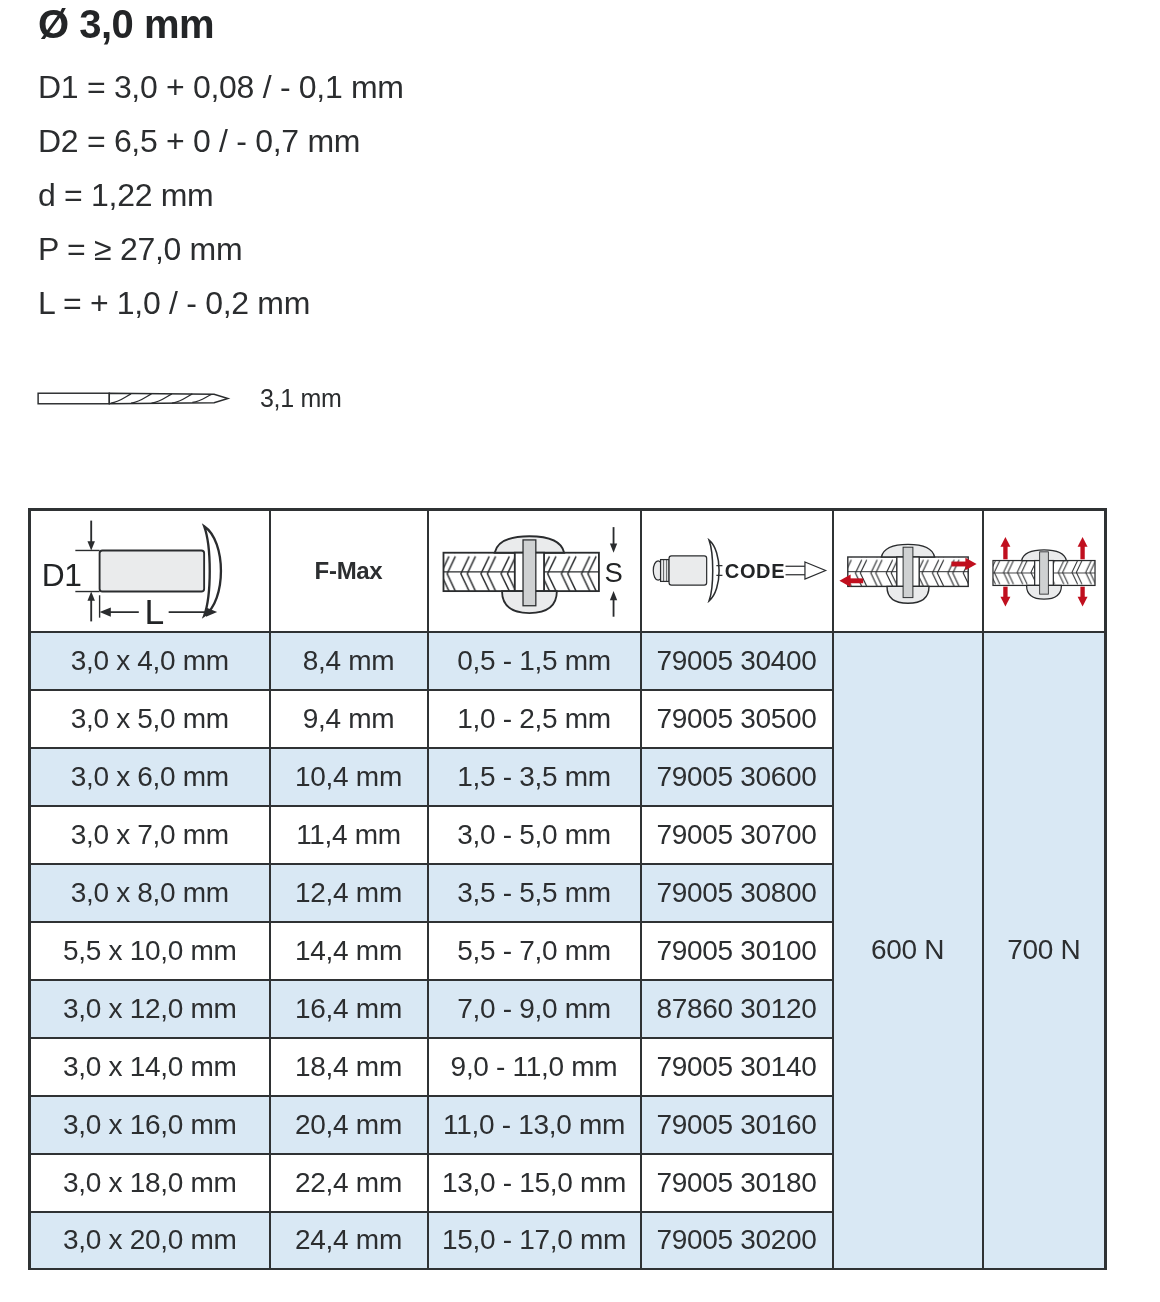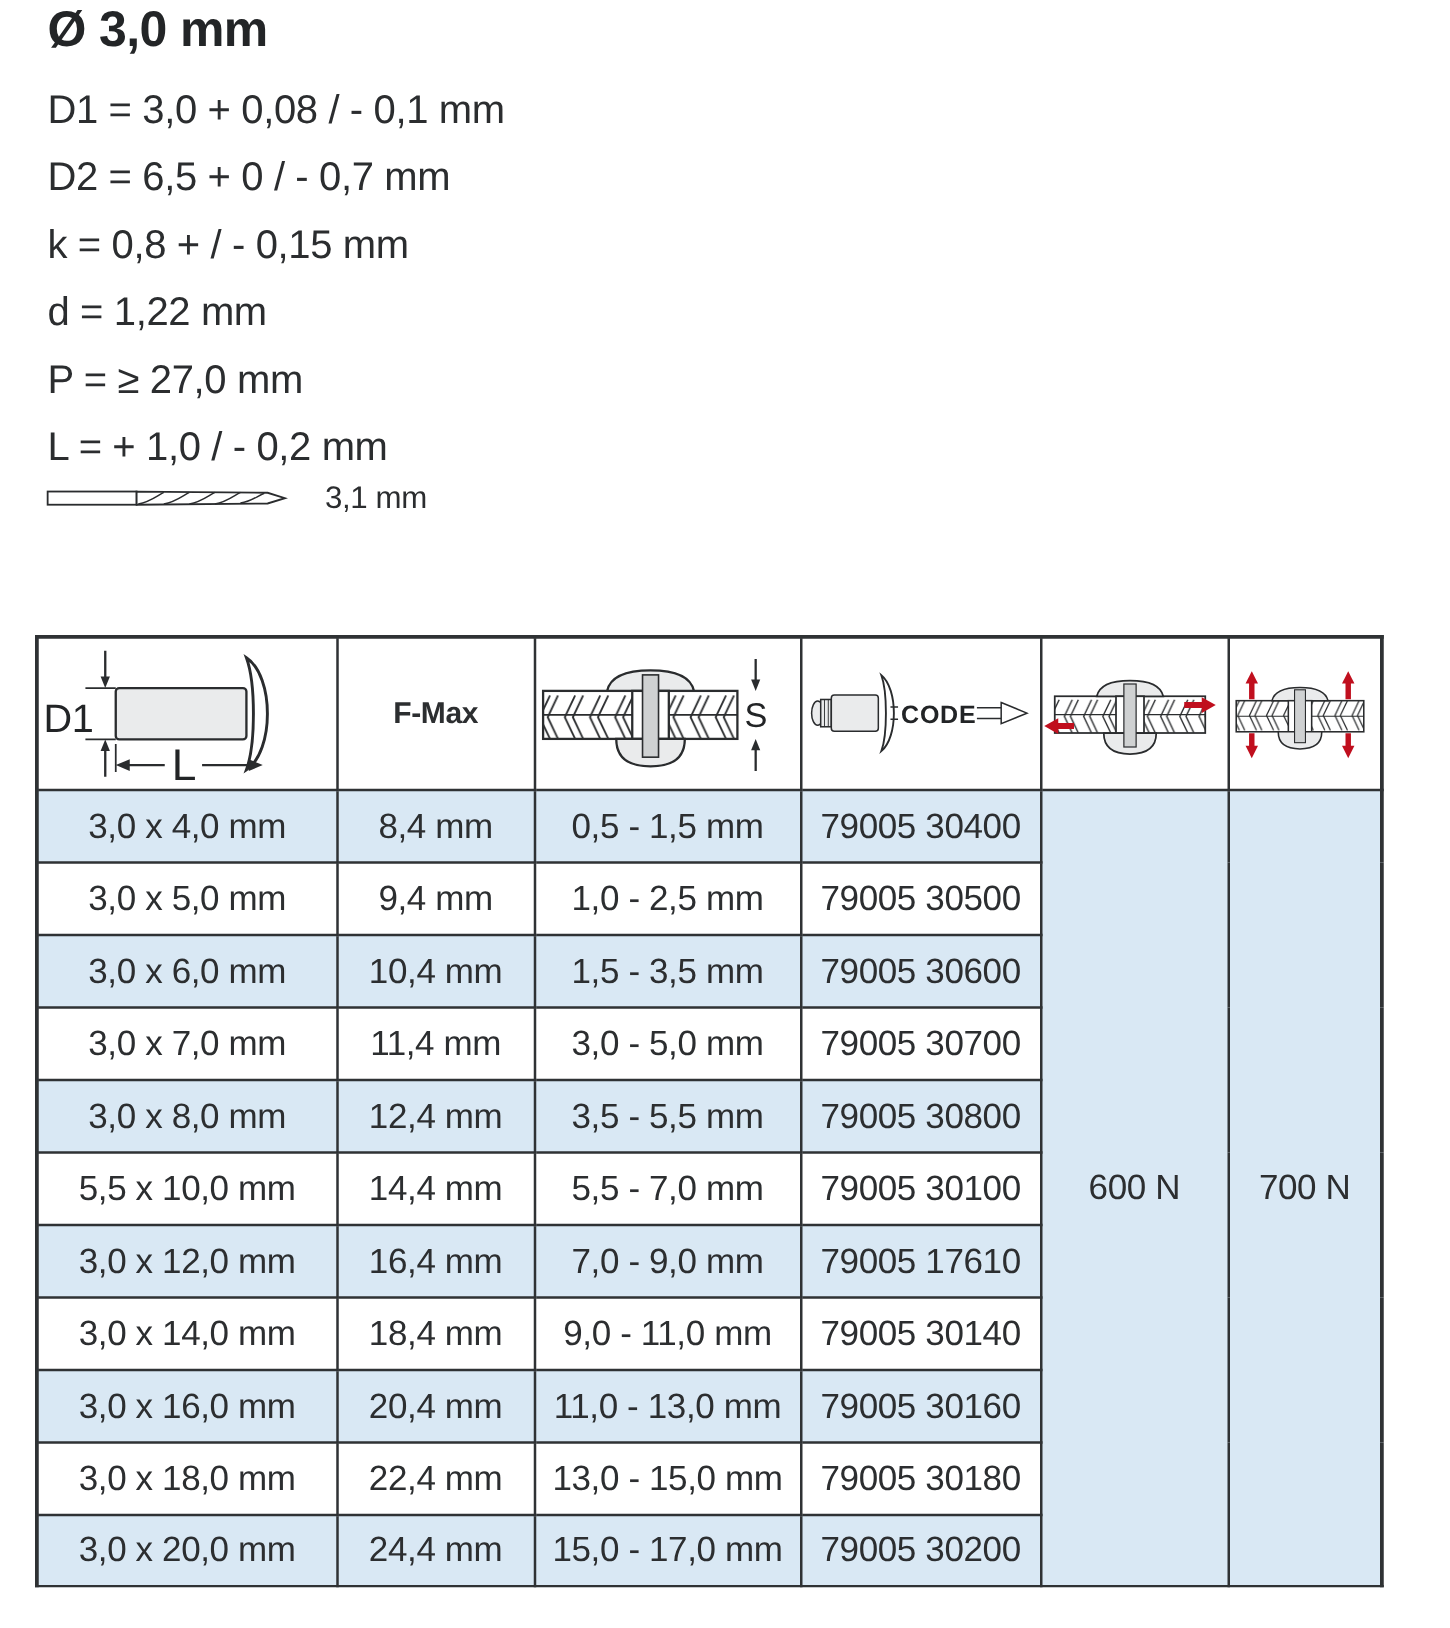--- a/index.html
+++ b/index.html
@@ -28,41 +28,40 @@
   }
   table.spec td{
     border:2px solid var(--border);
     text-align:center;vertical-align:middle;padding:0;
     font-size:28px;letter-spacing:-0.3px;background:#fff;color:#2c2e30;
   }
   tr.hdr{height:122px;}
   tbody.rows tr{height:58px;}
   tr.stripe td{background:var(--stripe);}
   td.span-cell{background:var(--stripe) !important;font-size:28px;}
-  .icon-wrap{display:flex;align-items:center;text-decoration:underline;}
+  .icon-wrap{display:flex;align-items:center;justify-content:center;text-decoration:underline;}
   svg .ln{stroke:#2a2c2e;fill:none;}
   svg .fillpart{fill:#eaebec;stroke:#2a2c2e;}
   svg .whitepart{fill:#ffffff;stroke:#2a2c2e;}
   svg .mandrel{fill:#cfd1d2;stroke:#2a2c2e;}
   svg .dimhead{fill:#2a2c2e;stroke:none;}
   svg .red-ln{stroke:var(--red);fill:none;}
   svg .red-head{fill:var(--red);stroke:none;}
   svg text{fill:#222426;font-family:"Liberation Sans",sans-serif;}
 </style>
 </head>
 <body>
 
 <div class="page">
 
   <h1 class="title">Ø 3,0 mm</h1>
 
   <div class="specs">
     <div class="spec-line">D1 = 3,0 + 0,08 / - 0,1 mm</div>
     <div class="spec-line">D2 = 6,5 + 0 / - 0,7 mm</div>
-    <div class="spec-line">k = 0,8 + / - 0,15 mm</div>
     <div class="spec-line">d = 1,22 mm</div>
     <div class="spec-line">P = ≥ 27,0 mm</div>
     <div class="spec-line">L = + 1,0 / - 0,2 mm</div>
   </div>
 
   <div class="drill-row">
     <svg width="198" height="29" viewBox="0 0 300 44">
       <rect class="whitepart" x="3" y="14" width="108" height="16" stroke-width="2.2"></rect>
       <path class="whitepart" d="M111,14 L270,15.5 L291,22 L270,28.5 L111,30 Z" stroke-width="2.2"></path>
       <path class="ln" d="M113,29 C127,27 136,19 144,15" stroke-width="1.8"></path>
@@ -247,21 +246,21 @@
         <tr>
           <td>5,5 x 10,0 mm</td>
           <td>14,4 mm</td>
           <td>5,5 - 7,0 mm</td>
           <td>79005 30100</td>
         </tr>
         <tr class="stripe">
           <td>3,0 x 12,0 mm</td>
           <td>16,4 mm</td>
           <td>7,0 - 9,0 mm</td>
-          <td>79005 17610</td>
+          <td>87860 30120</td>
         </tr>
         <tr>
           <td>3,0 x 14,0 mm</td>
           <td>18,4 mm</td>
           <td>9,0 - 11,0 mm</td>
           <td>79005 30140</td>
         </tr>
         <tr class="stripe">
           <td>3,0 x 16,0 mm</td>
           <td>20,4 mm</td>

